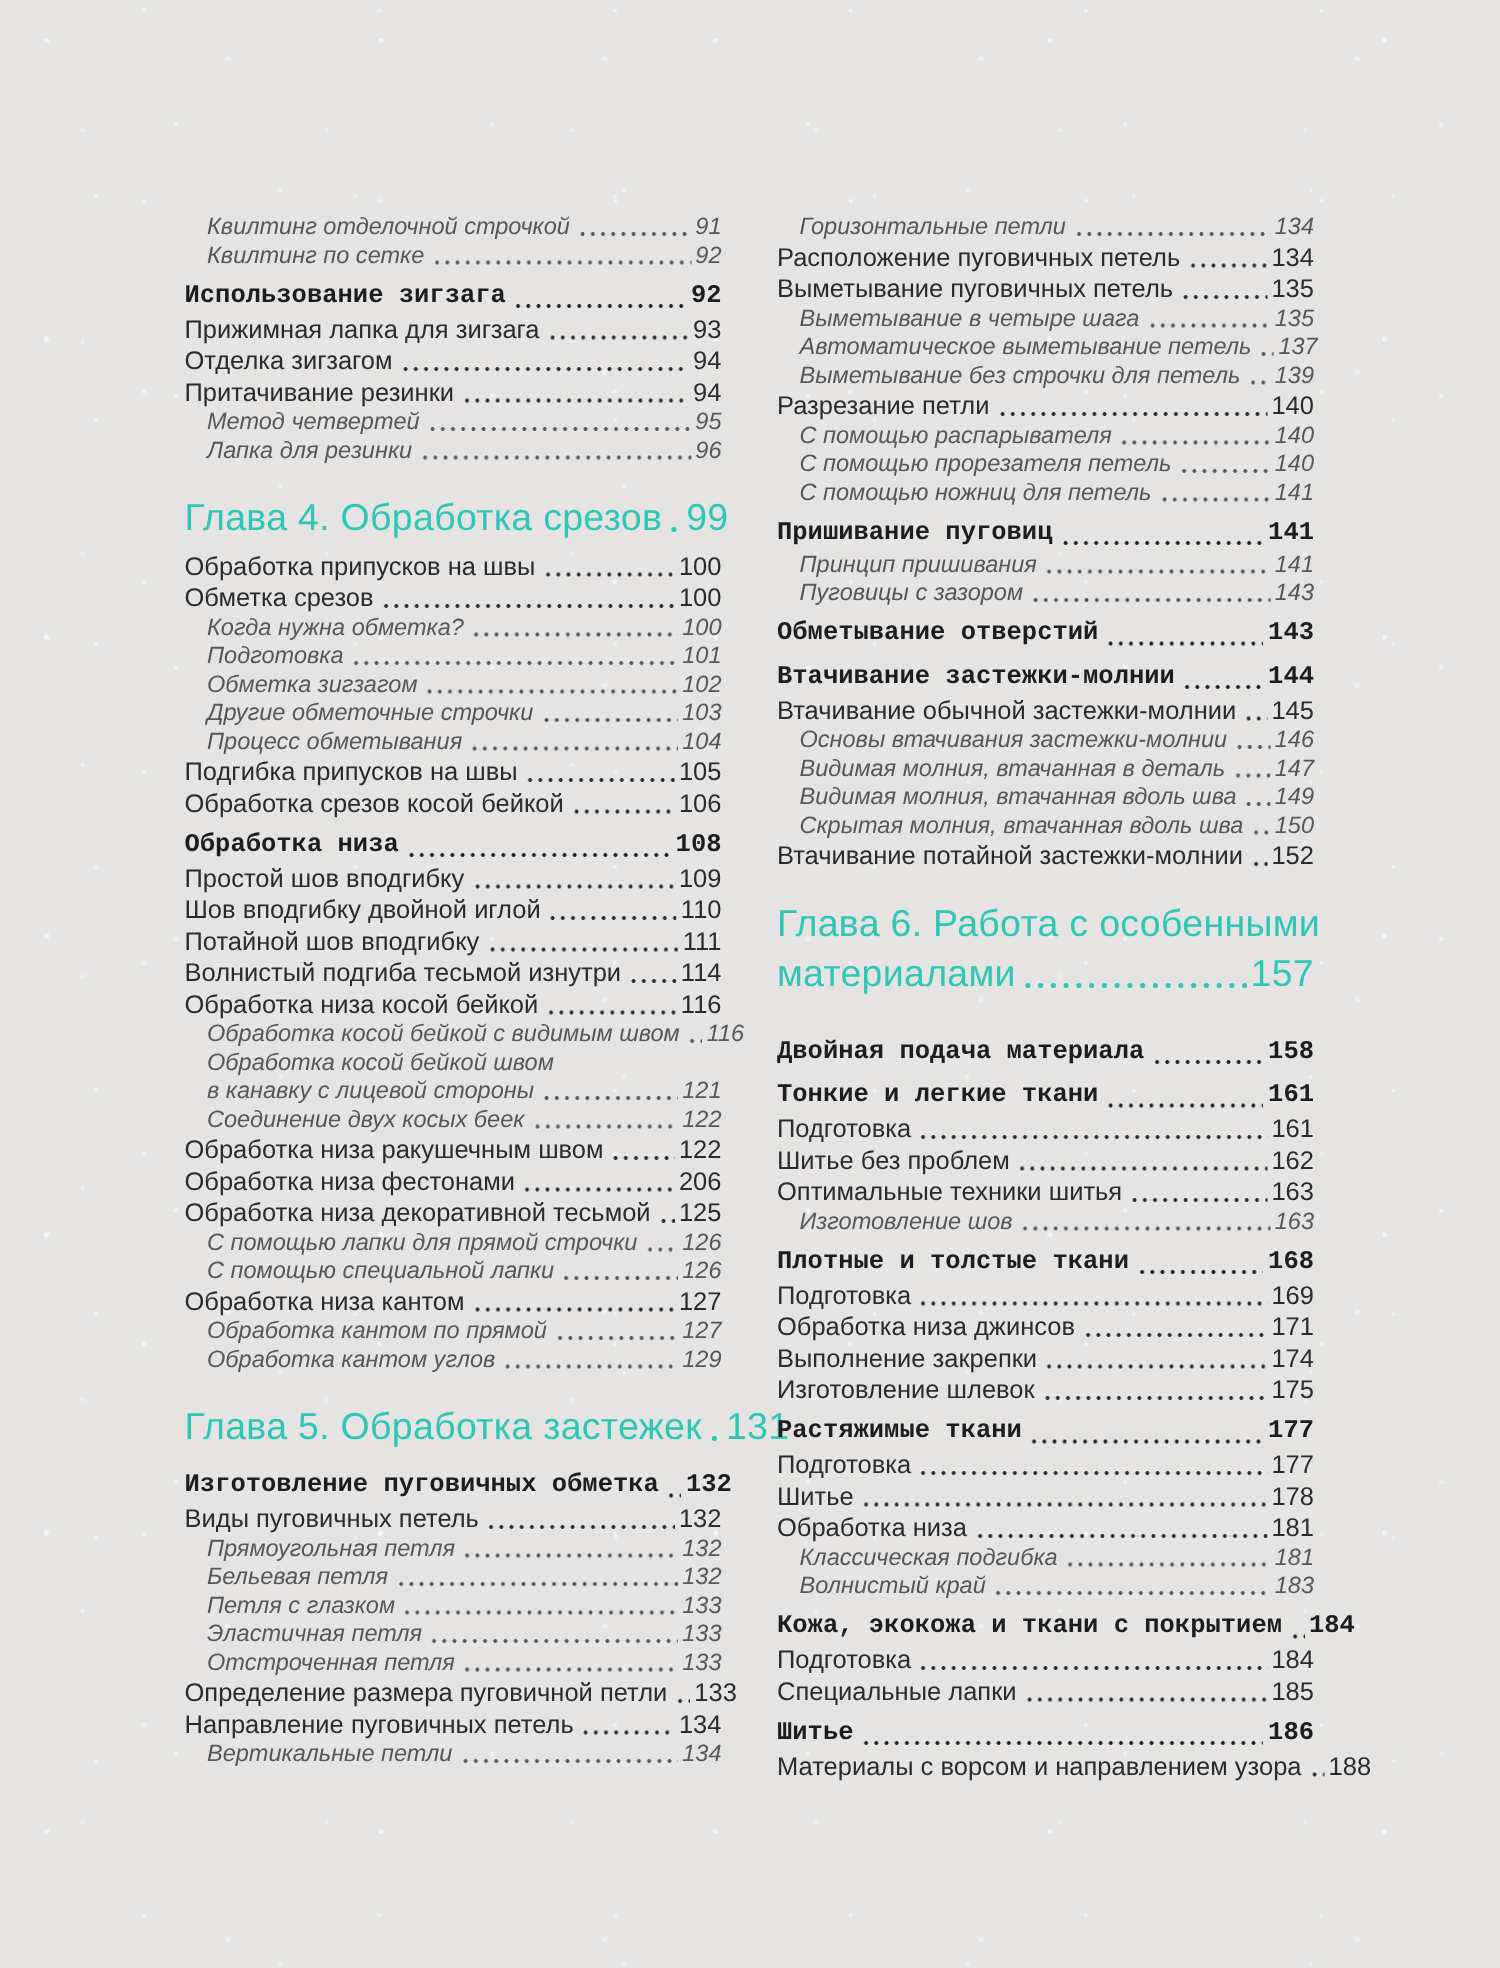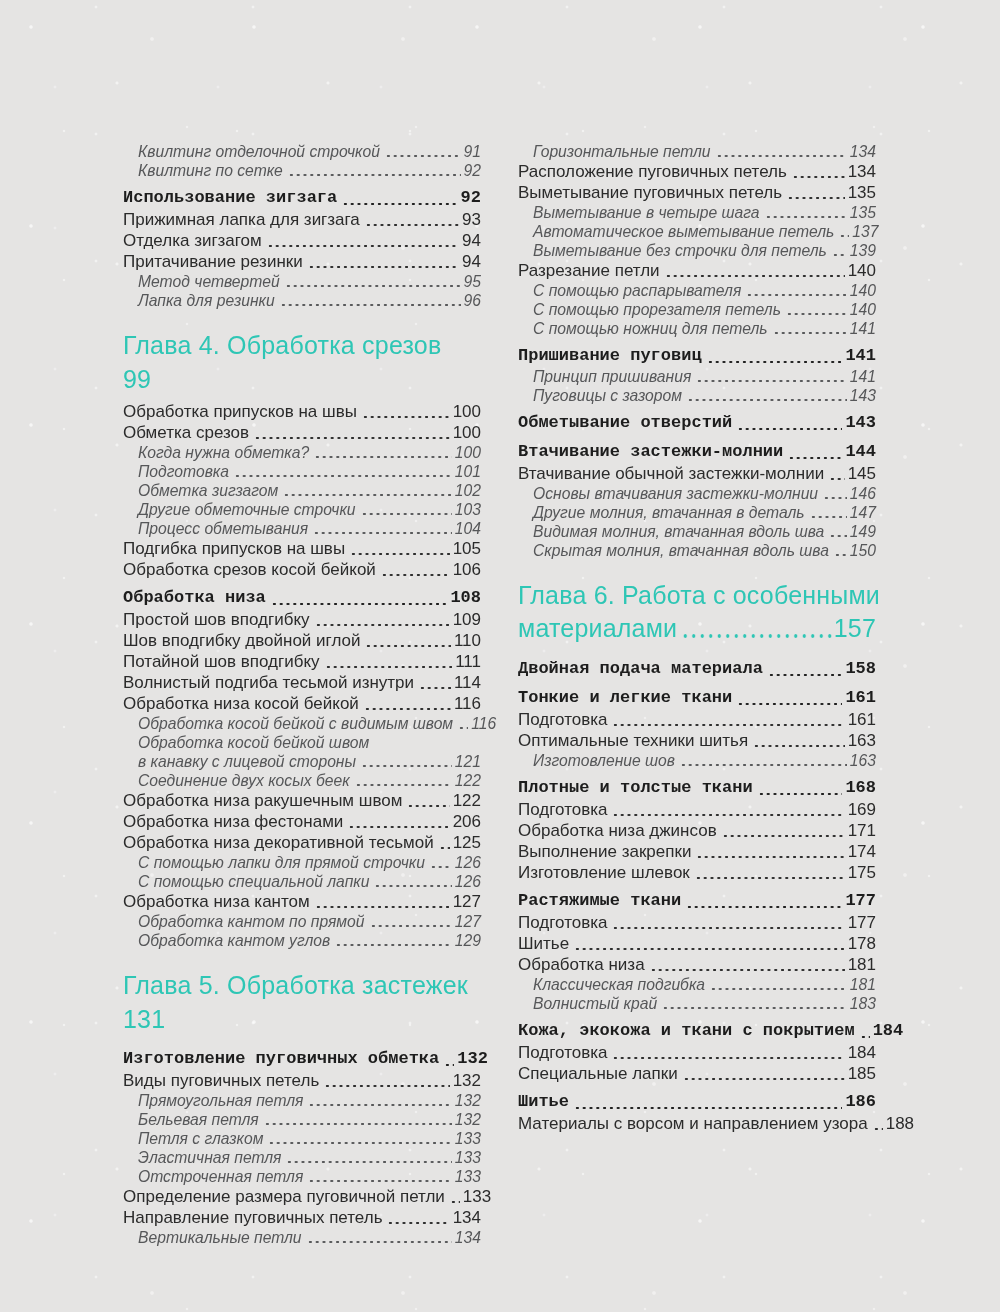--- a/index.html
+++ b/index.html
@@ -43,22 +43,22 @@
     background-position:left bottom;
     background-repeat:repeat-x;
   }
   .row.main{font-size:17px;line-height:21px;color:#2b2b2b;text-align:right;}
   .row.bold{font-size:17px;line-height:22px;font-weight:bold;color:#1d1d1d;margin-top:7px;font-family:Liberation Mono, monospace;}
   .row.sub{font-size:15.7px;line-height:19px;font-style:italic;color:#565759;padding-left:15px;}
   .row.chapter,.row.chapter-cont{
     font-size:25px;line-height:30px;color:var(--accent,#2ec6b5);
     letter-spacing:.2px;
   }
-  .row.chapter{margin-top:20px;margin-bottom:7px;flex-direction:column;}
-  .row.chapter-cont{margin-top:-4px;margin-bottom:8px;}
+  .row.chapter{margin-top:20px;margin-bottom:7px;}
+  .row.chapter-cont{margin-top:-4px;margin-bottom:20px;}
   .row.chapter .leader,.row.chapter-cont .leader{
     height:6px;margin:0 2px 4px 4px;
     background-image:radial-gradient(circle, currentColor 1.5px, rgba(0,0,0,0) 2px);
     background-size:8.5px 6px;
   }
 </style>
 </head>
 <body>
 
 <div class="page">
@@ -378,33 +378,38 @@
           <span class="label">Втачивание обычной застежки-молнии</span>
           <span class="leader"></span>
           <span class="pg">145</span>
         </div>
         <div class="row sub">
           <span class="label">Основы втачивания застежки-молнии</span>
           <span class="leader"></span>
           <span class="pg">146</span>
         </div>
         <div class="row sub">
-          <span class="label">Другие молния, втачанная в деталь</span>
+          <span class="label">Видимая молния, втачанная в деталь</span>
           <span class="leader"></span>
           <span class="pg">147</span>
         </div>
         <div class="row sub">
           <span class="label">Видимая молния, втачанная вдоль шва</span>
           <span class="leader"></span>
           <span class="pg">149</span>
         </div>
         <div class="row sub">
           <span class="label">Скрытая молния, втачанная вдоль шва</span>
           <span class="leader"></span>
           <span class="pg">150</span>
+        </div>
+        <div class="row main">
+          <span class="label">Втачивание потайной застежки-молнии</span>
+          <span class="leader"></span>
+          <span class="pg">152</span>
         </div>
         <div class="row chapter">
           <span class="label">Глава 6. Работа с особенными</span>
         </div>
         <div class="row chapter-cont">
           <span class="label">материалами</span>
           <span class="leader"></span>
           <span class="pg">157</span>
         </div>
         <div class="row bold">
@@ -414,20 +419,25 @@
         </div>
         <div class="row bold">
           <span class="label">Тонкие и легкие ткани</span>
           <span class="leader"></span>
           <span class="pg">161</span>
         </div>
         <div class="row main">
           <span class="label">Подготовка</span>
           <span class="leader"></span>
           <span class="pg">161</span>
+        </div>
+        <div class="row main">
+          <span class="label">Шитье без проблем</span>
+          <span class="leader"></span>
+          <span class="pg">162</span>
         </div>
         <div class="row main">
           <span class="label">Оптимальные техники шитья</span>
           <span class="leader"></span>
           <span class="pg">163</span>
         </div>
         <div class="row sub">
           <span class="label">Изготовление шов</span>
           <span class="leader"></span>
           <span class="pg">163</span>

